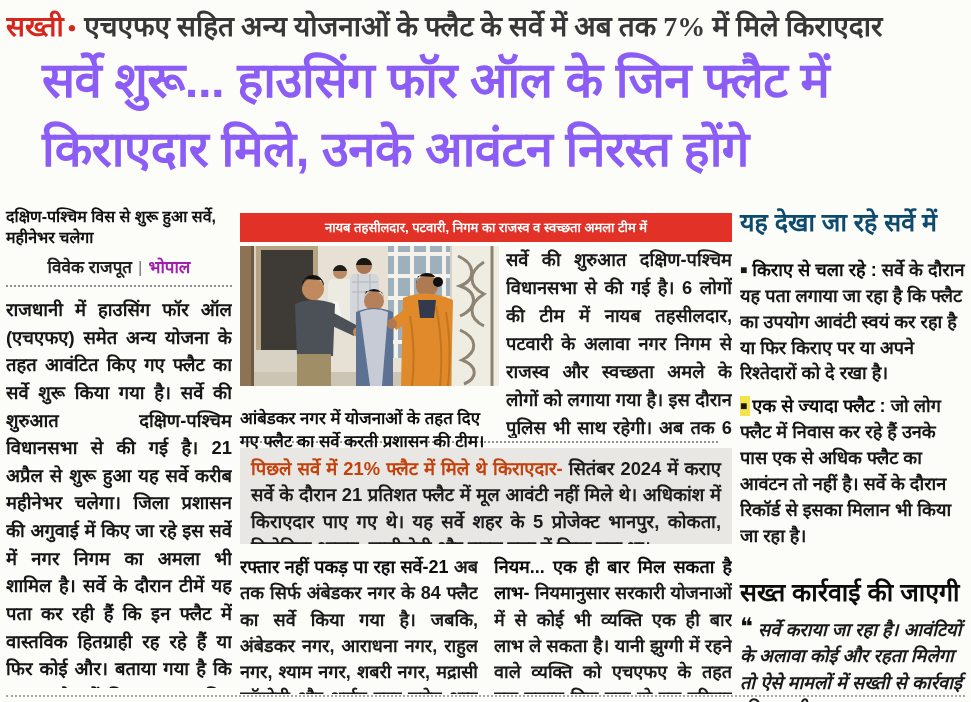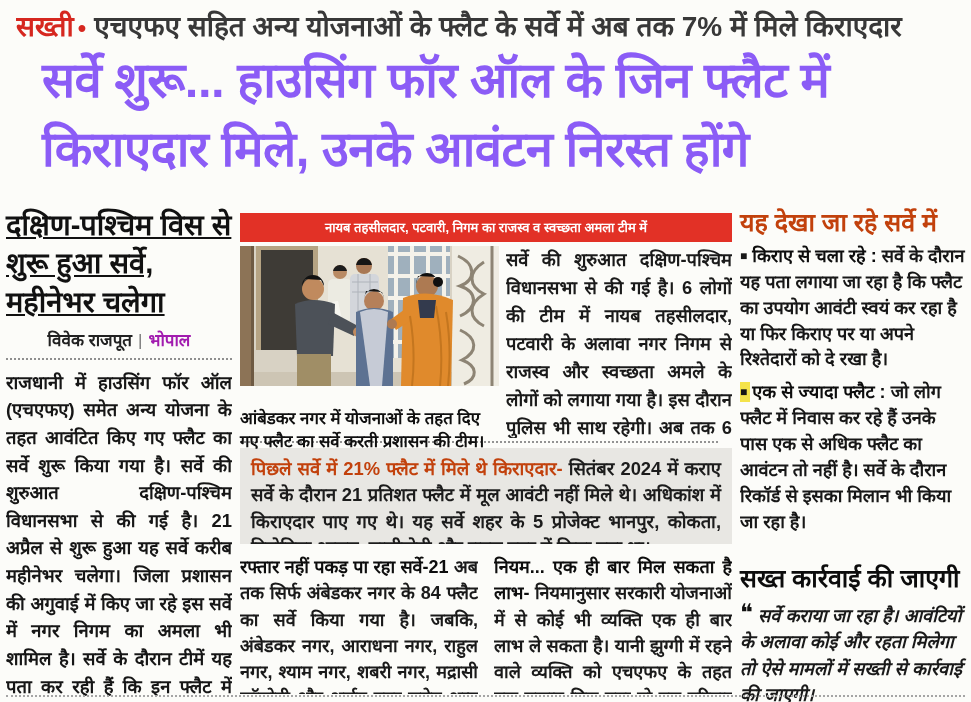--- a/index.html
+++ b/index.html
@@ -1,29 +1,29 @@
 <!DOCTYPE html>
 <html><head>
 <meta charset="utf-8">
 <style>
   html,body{margin:0;padding:0;background:#ffffff;}
   .page{position:relative;width:971px;height:702px;background:#fcfcf9;overflow:hidden;
         font-family:"Liberation Sans","DejaVu Sans",sans-serif;color:#1a1a1a;}
   
-  .kicker{position:absolute;left:16px;top:6px;width:956px;font-size:28px;font-weight:800;
-          white-space:nowrap;overflow:hidden;}
+  .kicker{position:absolute;left:6px;top:6px;width:956px;font-size:28px;font-weight:800;
+          white-space:nowrap;overflow:hidden;font-family:Liberation Serif, serif;}
   .kicker .label{color:#d6271f;}
   .kicker .dot{color:#d6271f;margin:0 8px 0 4px;font-size:24px;}
   .kicker .text{color:#383838;}
   
   .headline{position:absolute;left:6px;top:46px;width:960px;font-size:49px;line-height:1.4;
             font-weight:800;color:#8b5cf6;letter-spacing:-0.5px;margin-left:36px;}
   
   .col-left{position:absolute;left:6px;top:206px;width:226px;}
-  .subhead{font-size:29px;font-weight:800;line-height:1.32;color:#111;text-decoration:underline;}
+  .subhead{font-size:16px;font-weight:800;line-height:1.32;color:#111;}
   .byline{margin-top:7px;text-align:center;font-size:17px;}
   .byline .author{font-weight:800;color:#222;text-align:center;}
   .byline .sep{color:#777;margin:0 6px;}
   .byline .city{font-weight:700;color:#a21caf;}
   .dotted{border-bottom:2px dotted #8f8f8f;margin:7px 0 9px;}
   .left-body{font-size:18.4px;font-weight:600;line-height:1.5;text-align:justify;
              color:#161616;height:392px;overflow:hidden;}
   
   .col-mid{position:absolute;left:240px;top:213px;width:492px;}
   .banner{background:#e23126;color:#ffffff;font-size:13px;font-weight:800;text-align:center;
@@ -38,22 +38,22 @@
   .graybox{background:#e8e7e3;padding:8px 11px;font-size:18.4px;line-height:1.43;
            text-align:justify;height:80px;overflow:hidden;}
   .graybox .lead{font-weight:800;color:#c2410c;}
   .graybox .rest{font-weight:600;color:#1c1c1c;}
   .bottom-cols{display:flex;gap:16px;margin-top:10px;}
   .bottom-col{width:238px;font-size:18px;font-weight:600;line-height:1.46;text-align:justify;
               height:140px;overflow:hidden;}
   .bottom-col .lead{font-weight:800;color:#0d0d0d;}
   
   .col-right{position:absolute;left:740px;top:204px;width:226px;}
-  .right-header{font-size:25px;font-weight:800;color:#c2410c;}
-  .bullets{margin-top:6px;height:308px;overflow:hidden;}
+  .right-header{font-size:25px;font-weight:800;color:#0c4a6e;}
+  .bullets{margin-top:20px;height:308px;overflow:hidden;}
   .bullet{font-size:18.1px;font-weight:600;line-height:1.43;margin:0 0 7px;color:#171717;}
   .bullet .marker{font-size:12px;vertical-align:2px;margin-right:5px;}
   .bullet.hl .marker{background:#f4e34a;box-shadow:0 0 0 3px #f4e34a;}
   .bullet .blabel{font-weight:800;color:#0d0d0d;}
   .action-header{font-size:25px;font-weight:800;color:#0c0c0c;margin-top:8px;}
   .quote-wrap{margin-top:9px;font-size:18.2px;line-height:1.45;}
   .quote-icon{float:left;font-size:24px;line-height:20px;margin-right:5px;color:#111;}
   .quote-text{font-style:italic;font-weight:700;color:#1a1a1a;}
   .bottom-rule{position:absolute;left:6px;top:695px;width:959px;border-top:2px dotted #a5a5a5;}
 </style>

